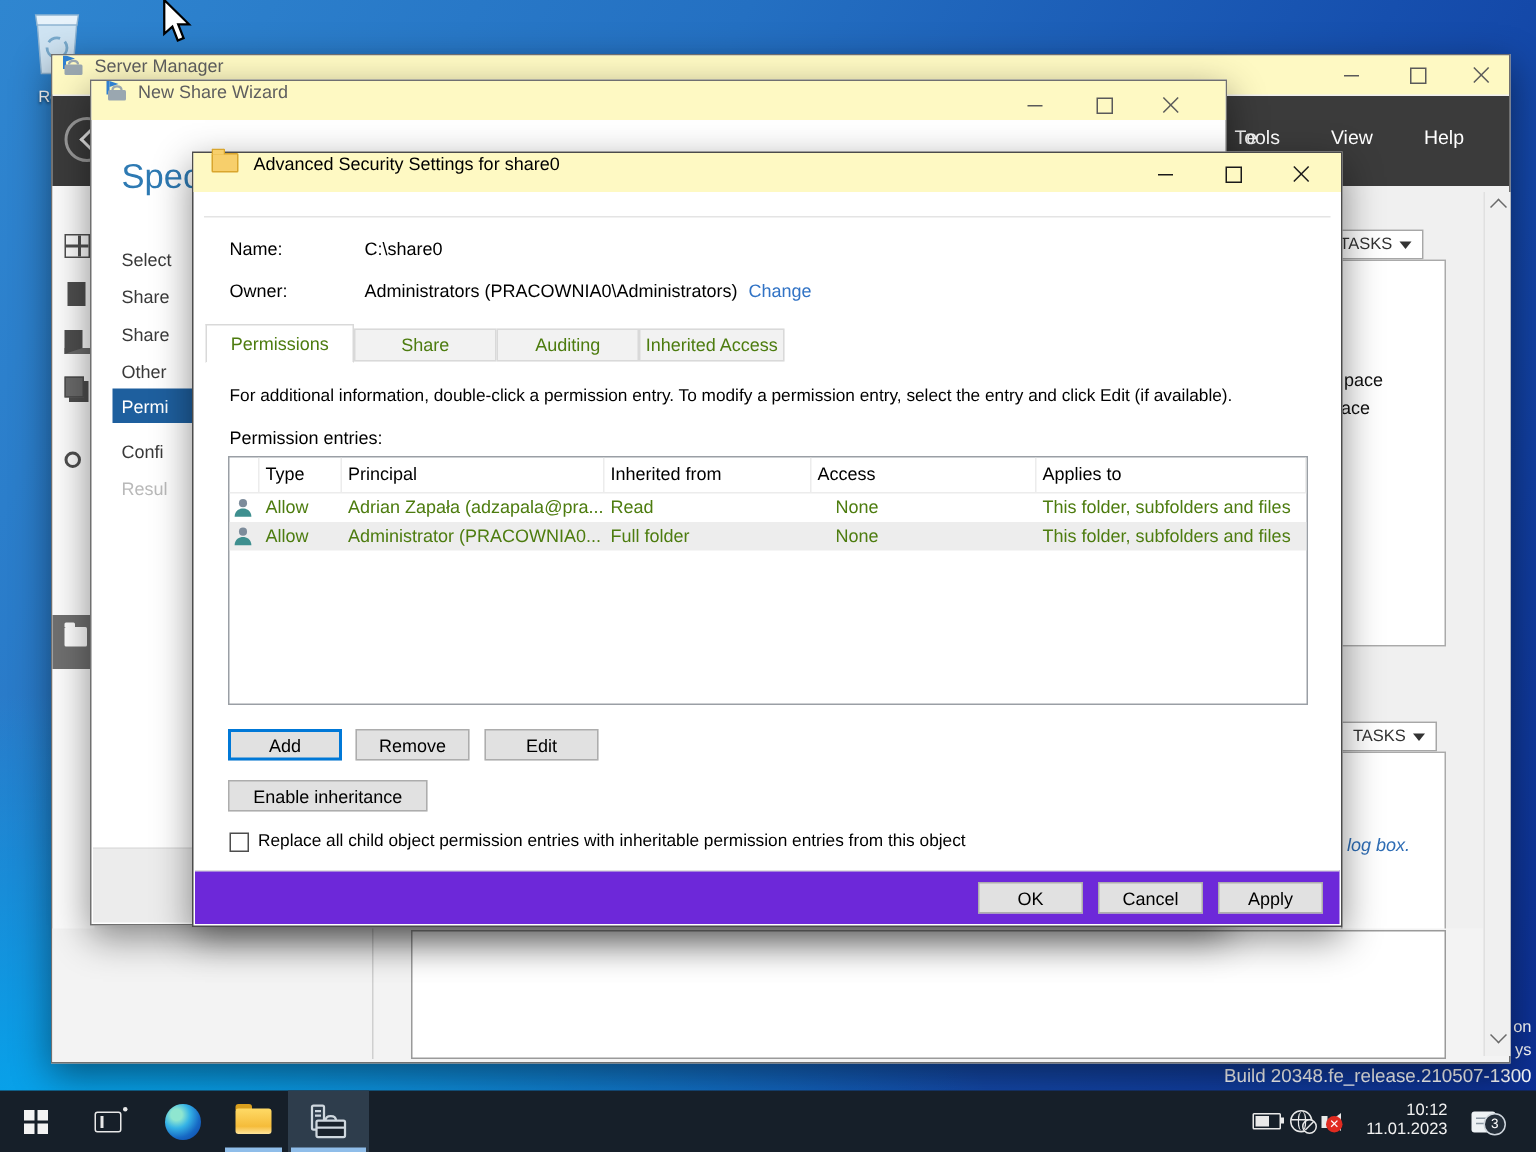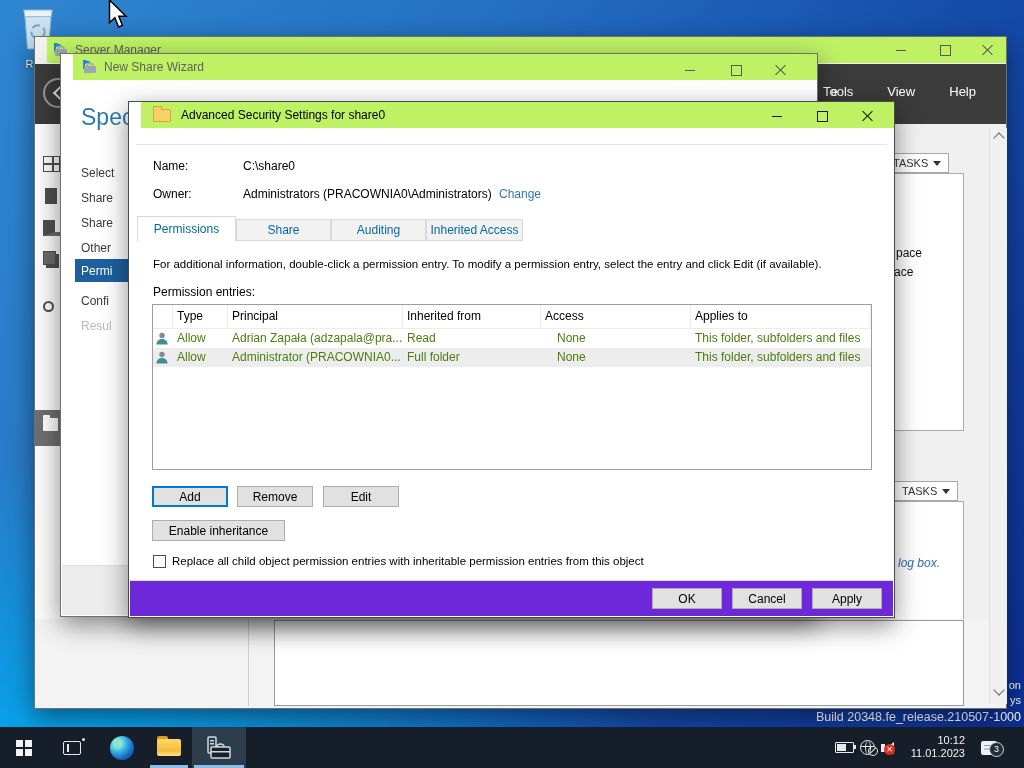--- a/index.html
+++ b/index.html
@@ -7,21 +7,21 @@
     font-family:"Liberation Sans",sans-serif;
     background:
       radial-gradient(140% 95% at 6% 100%, rgba(0,172,242,.95) 0%, rgba(0,172,242,0) 42%),
       linear-gradient(118deg,#2f86d0 0%,#2470c2 35%,#164fae 65%,#0c2e93 100%);}
   .abs{position:absolute}
   
   .win{position:absolute;background:#fff;border:1px solid #707070;box-shadow:0 8px 24px rgba(0,0,0,.45);box-sizing:border-box}
   #sm-window{left:34px;top:36px;width:973px;height:673px;background:#f0f0f0}
   #wizard-window{left:60px;top:53px;width:758px;height:564px}
   #dialog-window{left:128px;top:101px;width:767px;height:517px;border-color:#4b4b4b}
-  .tbar{position:absolute;left:12px;top:0;right:0;height:26px;background:#bef264;display:flex;align-items:center}
+  .tbar{position:absolute;left:0;top:0;right:0;height:26px;background:#fef9c3;display:flex;}
   .tbar .ttl{font-size:12px;color:#5f5f5f;margin-left:6px;white-space:nowrap}
   .tbar .ttl.dark{color:#000}
   .wc{position:absolute;width:34px;height:20px;top:3px;display:flex;align-items:center;justify-content:center;color:#5a5a5a;cursor:default}
   .wc.dark{color:#1a1a1a}
   .g-min{width:10px;height:1px;background:currentColor}
   .g-max{width:9px;height:9px;border:1px solid currentColor}
   .g-x{position:relative;width:12px;height:12px}
   .g-x::before,.g-x::after{content:"";position:absolute;left:6px;top:-1px;width:1px;height:14px;background:currentColor}
   .g-x::before{transform:rotate(45deg)}.g-x::after{transform:rotate(-45deg)}
   
@@ -63,21 +63,21 @@
   .wiz-sel{position:absolute;left:14px;top:205px;width:116px;height:23px;background:#1e5f9e}
   .wiz-sel span{position:absolute;left:6px;top:5px;font-size:12px;color:#fff;white-space:nowrap}
   .wiz-footer{position:absolute;left:1px;right:1px;bottom:1px;height:49px;background:#ececec;border-top:1px solid #dfdfdf}
   
   .folder-ic{position:relative;width:16px;height:11px;background:#f7cf6b;border:1px solid #d9a62e;border-radius:1px;margin-left:12px}
   .folder-ic::before{content:"";position:absolute;left:-1px;top:-4px;width:7px;height:3px;background:#f7cf6b;border:1px solid #d9a62e;border-bottom:none;border-radius:1px 1px 0 0}
   .d-divider{position:absolute;left:7px;right:7px;top:42px;height:1px;background:#e4e4e4}
   .d-label{position:absolute;font-size:12px;color:#000;white-space:nowrap}
   .d-link{position:absolute;font-size:12px;color:#3173c5;white-space:nowrap;cursor:pointer}
   .tabstrip{position:absolute;left:8px;top:114px;height:27px}
-  .tab{position:absolute;top:3px;height:22px;background:#f2f2f2;border:1px solid #d9d9d9;box-sizing:border-box;display:flex;align-items:center;justify-content:center;font-size:12px;color:#0369a1;cursor:default}
+  .tab{position:absolute;top:3px;height:22px;background:#f2f2f2;border:1px solid #d9d9d9;box-sizing:border-box;display:flex;align-items:center;justify-content:center;font-size:12px;color:#4d7c0f;cursor:default}
   .tab.sel{top:0;height:26px;background:#fff;border-bottom:1px solid #fff;z-index:2}
   .d-info{position:absolute;left:24px;top:156px;width:737px;font-size:11.5px;color:#000;white-space:nowrap;overflow:hidden}
   .ptable{position:absolute;left:23px;top:202px;width:720px;height:166px;border:1px solid #9a9fa5;box-sizing:border-box;background:#fff;overflow:hidden}
   .thead{display:flex;height:23px;line-height:23px;font-size:12px;color:#000;border-bottom:1px solid #ececec}
   .thead .c{border-right:1px solid #ececec;box-sizing:border-box}
   .trow{display:flex;height:19px;line-height:19px;font-size:12px;color:#4d7c0f}
   .trow.sel{background:#ededed}
   .c{padding-left:4px;white-space:nowrap;overflow:hidden;box-sizing:border-box}
   .c0{width:20px;padding-left:2px;display:flex;align-items:center}
   .c1{width:55px}.c2{width:175px}.c3{width:150px}.c4{width:138px}.c5{width:180px}
@@ -130,21 +130,21 @@
     <svg width="38" height="46" viewBox="0 0 40 46">
       <path d="M6 7 L34 7 L31 44 L9 44 Z" fill="#cfe4f3" stroke="#8fb4d2"></path>
       <path d="M5 3 L35 3 L34 10 L6 10 Z" fill="#e7f2fa" stroke="#8fb4d2"></path>
       <circle cx="20" cy="26" r="7" fill="none" stroke="#79aacd" stroke-width="2" stroke-dasharray="9 4"></circle>
     </svg>
     <div class="lbl">Recy</div>
   </div>
 
   <div class="wm" style="right:3px;top:679px">on</div>
   <div class="wm" style="right:3px;top:694px">ys</div>
-  <div class="wm build" style="right:3px;top:710px">Build 20348.fe_release.210507-1000</div>
+  <div class="wm build" style="right:3px;top:710px">Build 20348.fe_release.210507-1300</div>
 
   <div class="win" id="sm-window">
     <div class="tbar">
       <svg width="16" height="14" viewBox="0 0 16 14" style="margin-left:6px">
         <rect x="1" y="0" width="2" height="9" fill="#2f7fd0"></rect>
           <path d="M3 0 L9 2 L3 4 Z" fill="#2f7fd0"></path>
         <rect x="2" y="6" width="12" height="7" rx="1" fill="#9aa7b0"></rect>
           <path d="M5 6 Q5 3.5 8 3.5 Q11 3.5 11 6" fill="none" stroke="#9aa7b0" stroke-width="1.5"></path>
       </svg>
       <span class="ttl">Server Manager</span>

